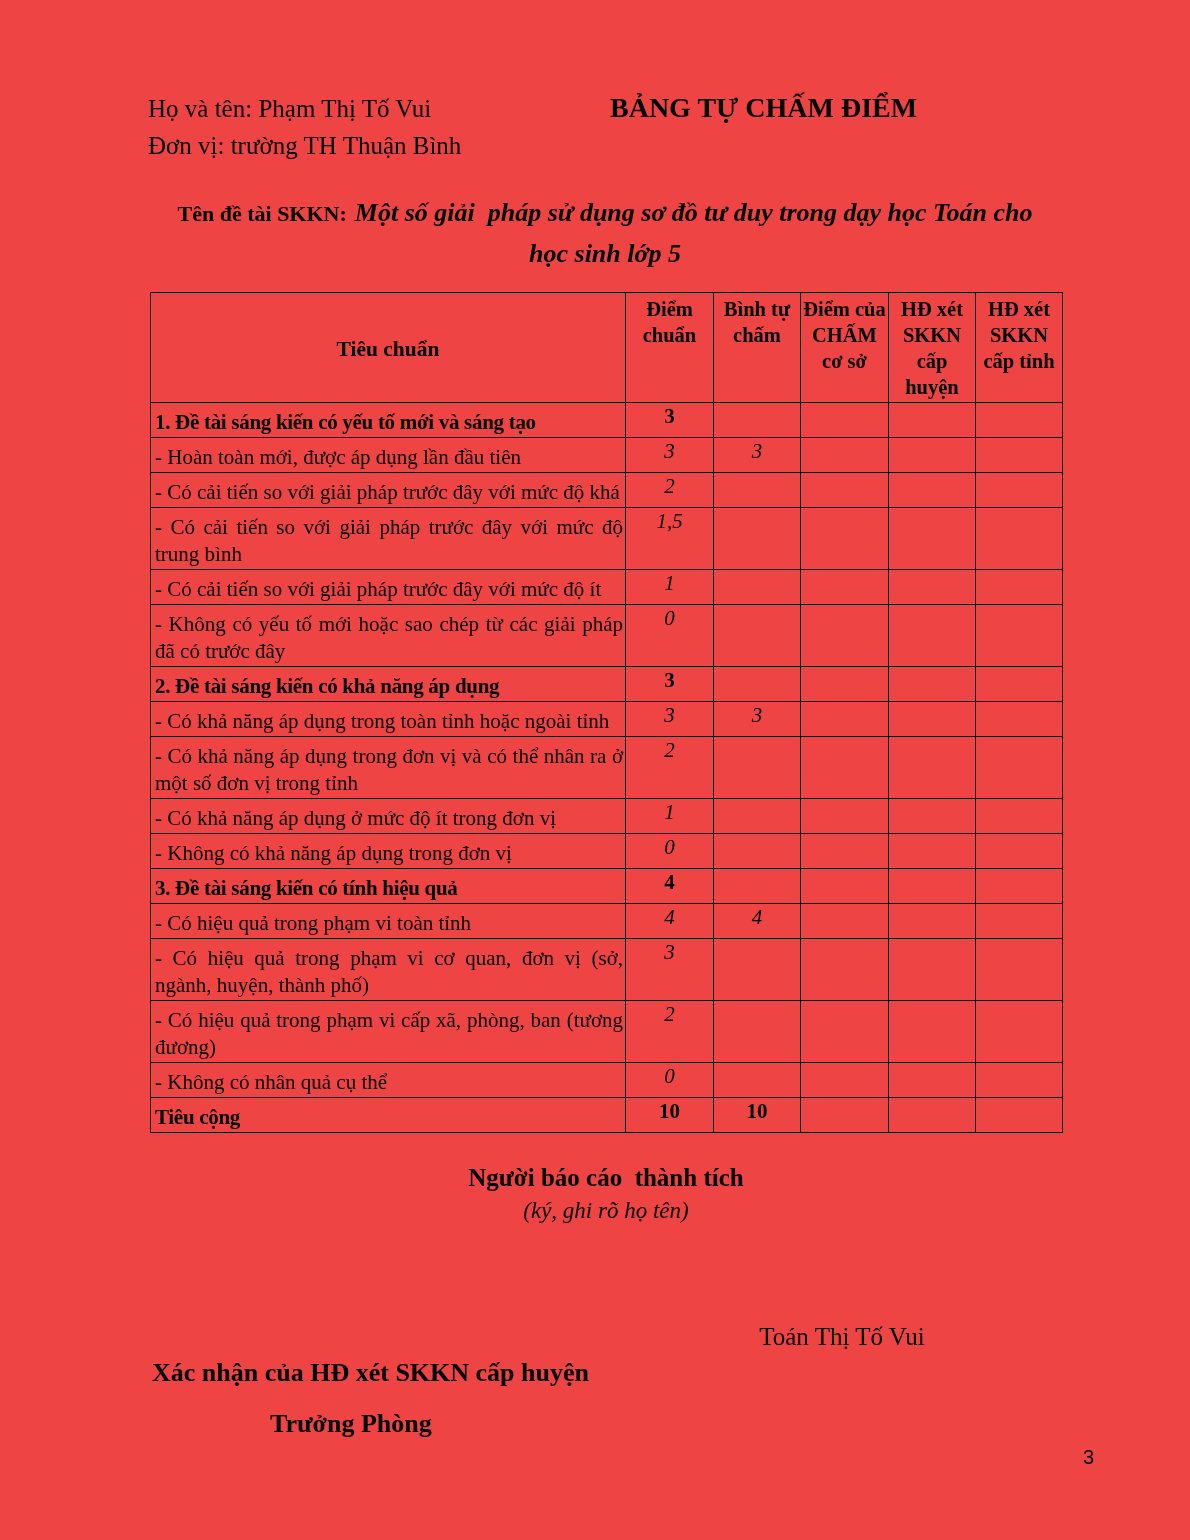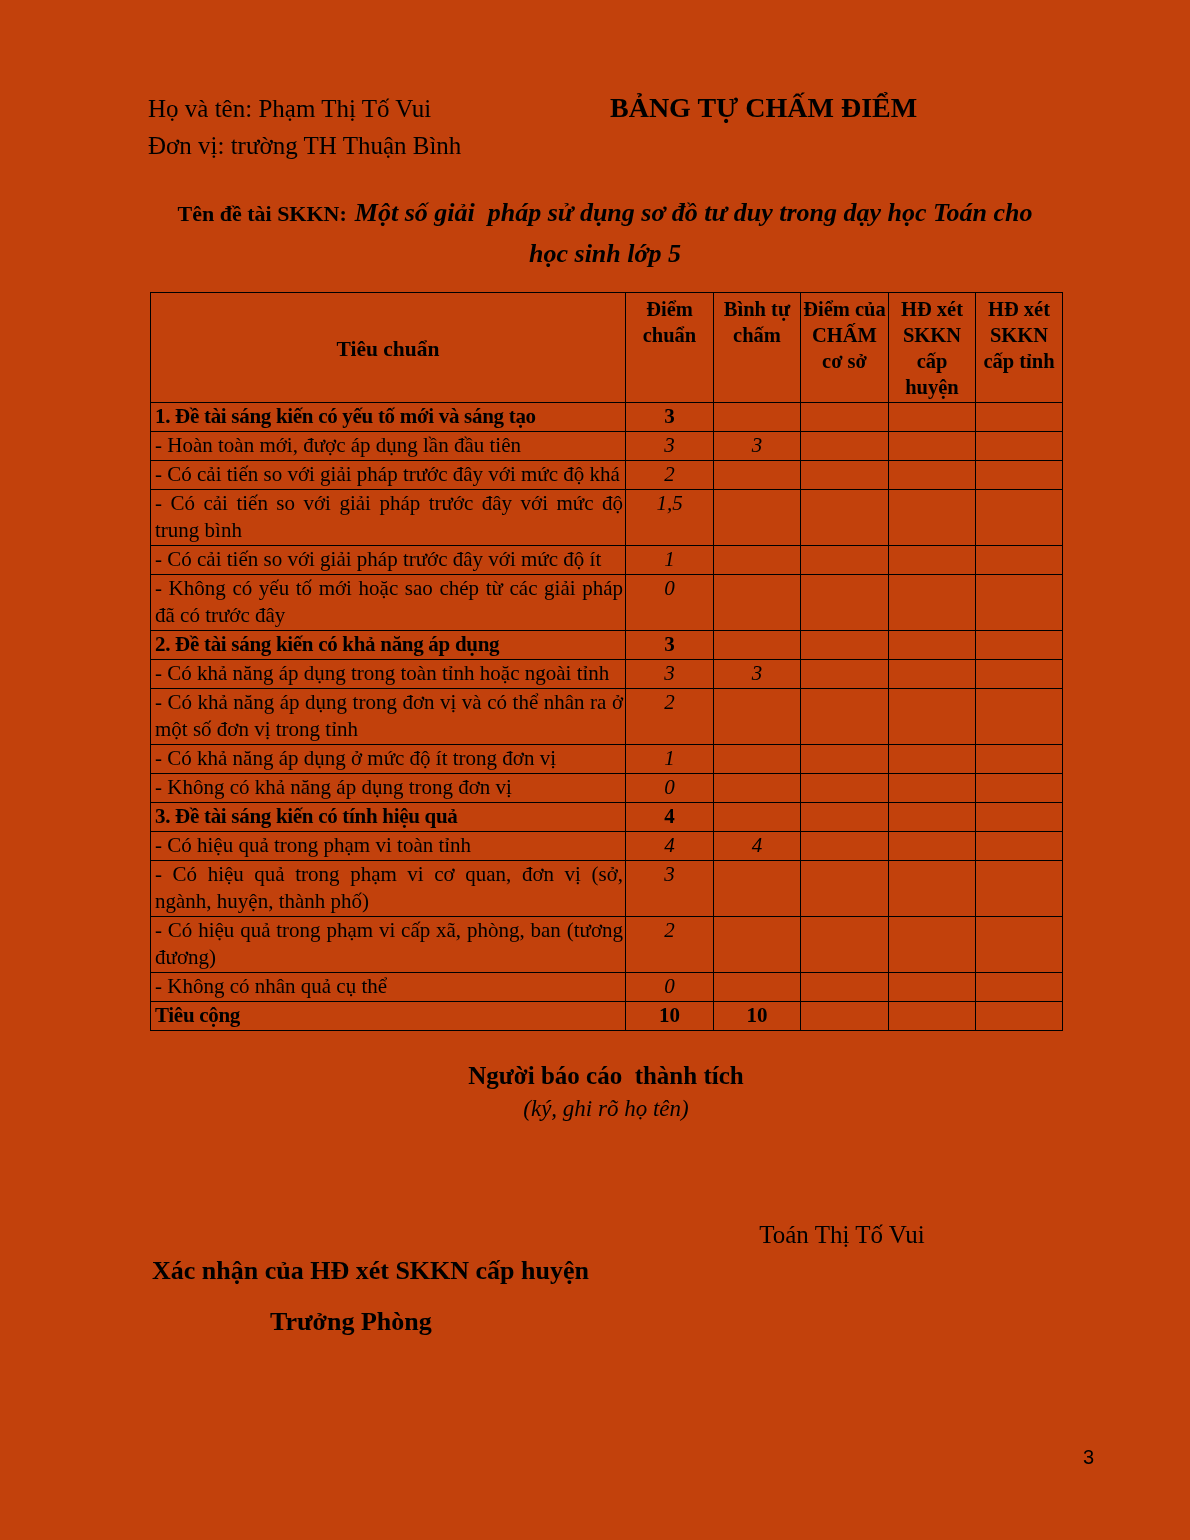--- a/index.html
+++ b/index.html
@@ -1,21 +1,21 @@
 <!DOCTYPE html>
 <html><head>
 <meta charset="utf-8">
 <style>
   * { margin: 0; padding: 0; box-sizing: border-box; }
   html, body { background: #ffffff; }
   .page {
     position: relative;
     width: 1190px;
     height: 1540px;
-    background: #c2410c;
+    background: #ef4444;
     color: #000000;
     font-family: "Liberation Serif", "DejaVu Serif", serif;
     overflow: hidden;
   }
   .content { padding: 92px 128px 0 148px; }
 
   
   .hline1 { display: flex; align-items: baseline; }
   .name-line { font-size: 25px; width: 462px; flex: 0 0 462px; }
   .doc-title { font-size: 28px; font-weight: bold; }
@@ -46,21 +46,21 @@
     vertical-align: top;
     padding: 3px 1px 0 1px;
   }
   .criteria th.first { vertical-align: middle; font-size: 21.5px; }
   .criteria tr.head { height: 110px; }
   .criteria td {
     font-size: 21px;
     line-height: 27px;
     vertical-align: top;
   }
-  .criteria td.c-label { text-align: justify; padding: 0 2px 1px 4px; }
+  .criteria td.c-label { text-align: justify; padding: 6px 2px 1px 4px; }
   .criteria td.c-num { text-align: center; padding: 0 1px; }
   .criteria tr.bold td { font-weight: bold; }
   .criteria tr.bold td.c-label { letter-spacing: -0.3px; }
   .criteria tr.plain td.c-num { font-style: italic; }
   .criteria tr.h1 td { height: 28px; }
 
   
   .sig-row { display: flex; margin-top: 31px; margin-left: 2px; width: 912px; }
   .sig-left { flex: 0 0 470px; text-align: center; }
   .sig-right { flex: 1; text-align: center; }

